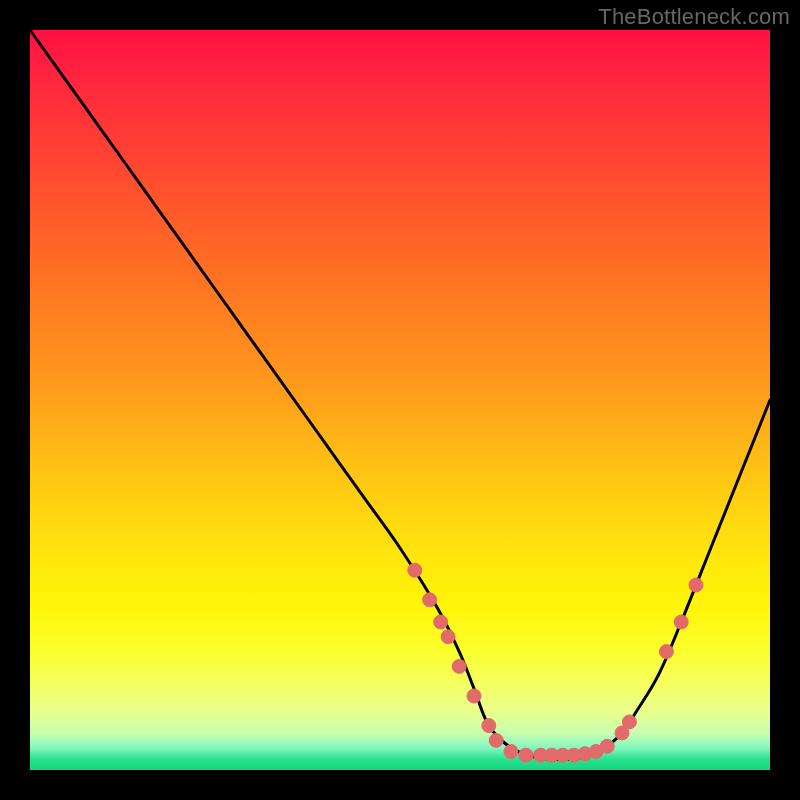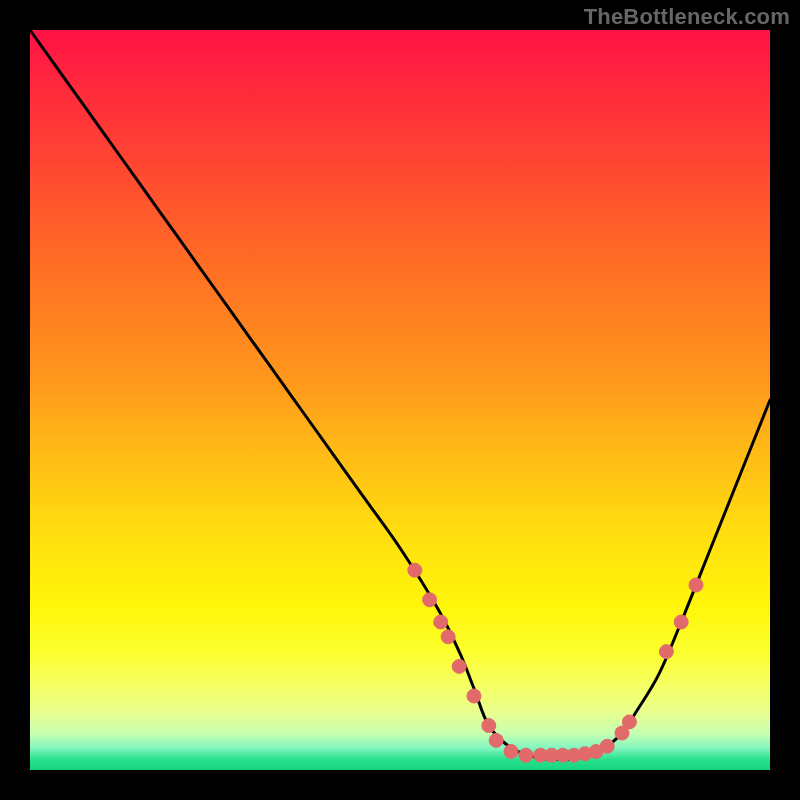--- a/index.html
+++ b/index.html
@@ -16,21 +16,21 @@
     width: 800px;
     height: 800px;
     background: #000;
   }
   .watermark {
     position: absolute;
     top: 4px;
     right: 10px;
     color: #666;
     font-size: 22px;
-    font-weight: 700;
+    font-weight: 400;
     letter-spacing: 0.2px;
     z-index: 20;
   }
   .plot-area {
     position: absolute;
     left: 30px;
     top: 30px;
     width: 740px;
     height: 740px;
     background: linear-gradient(to bottom,

